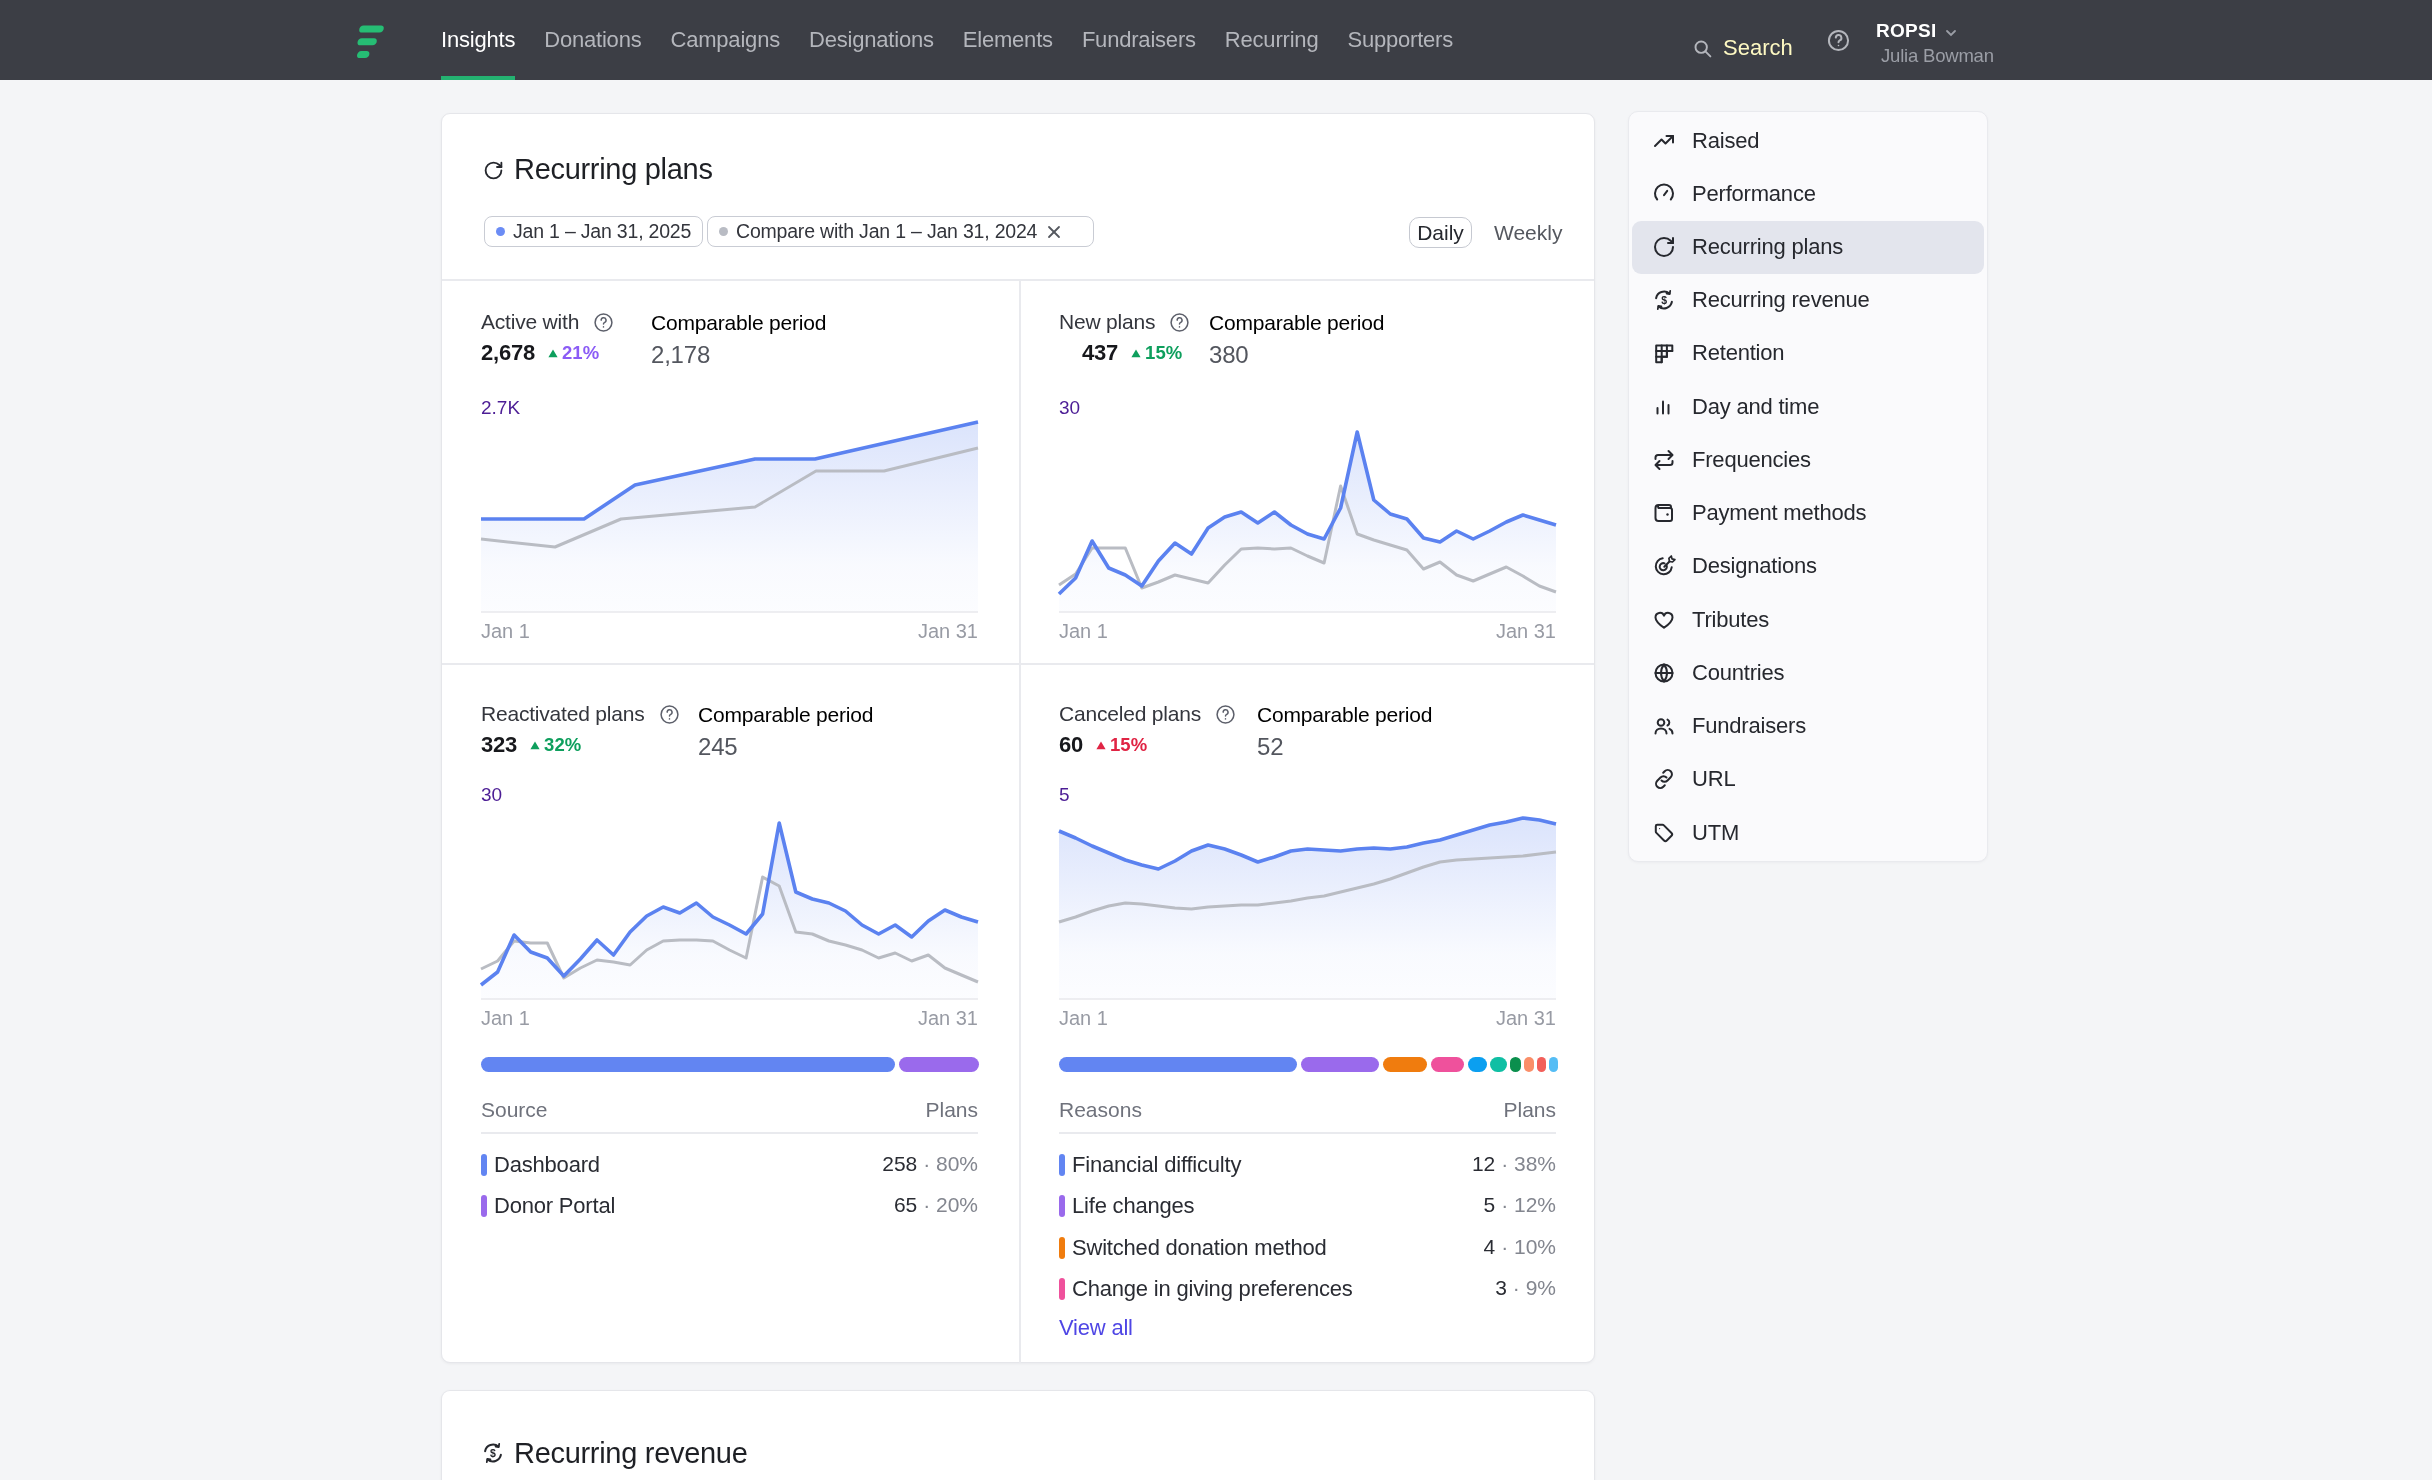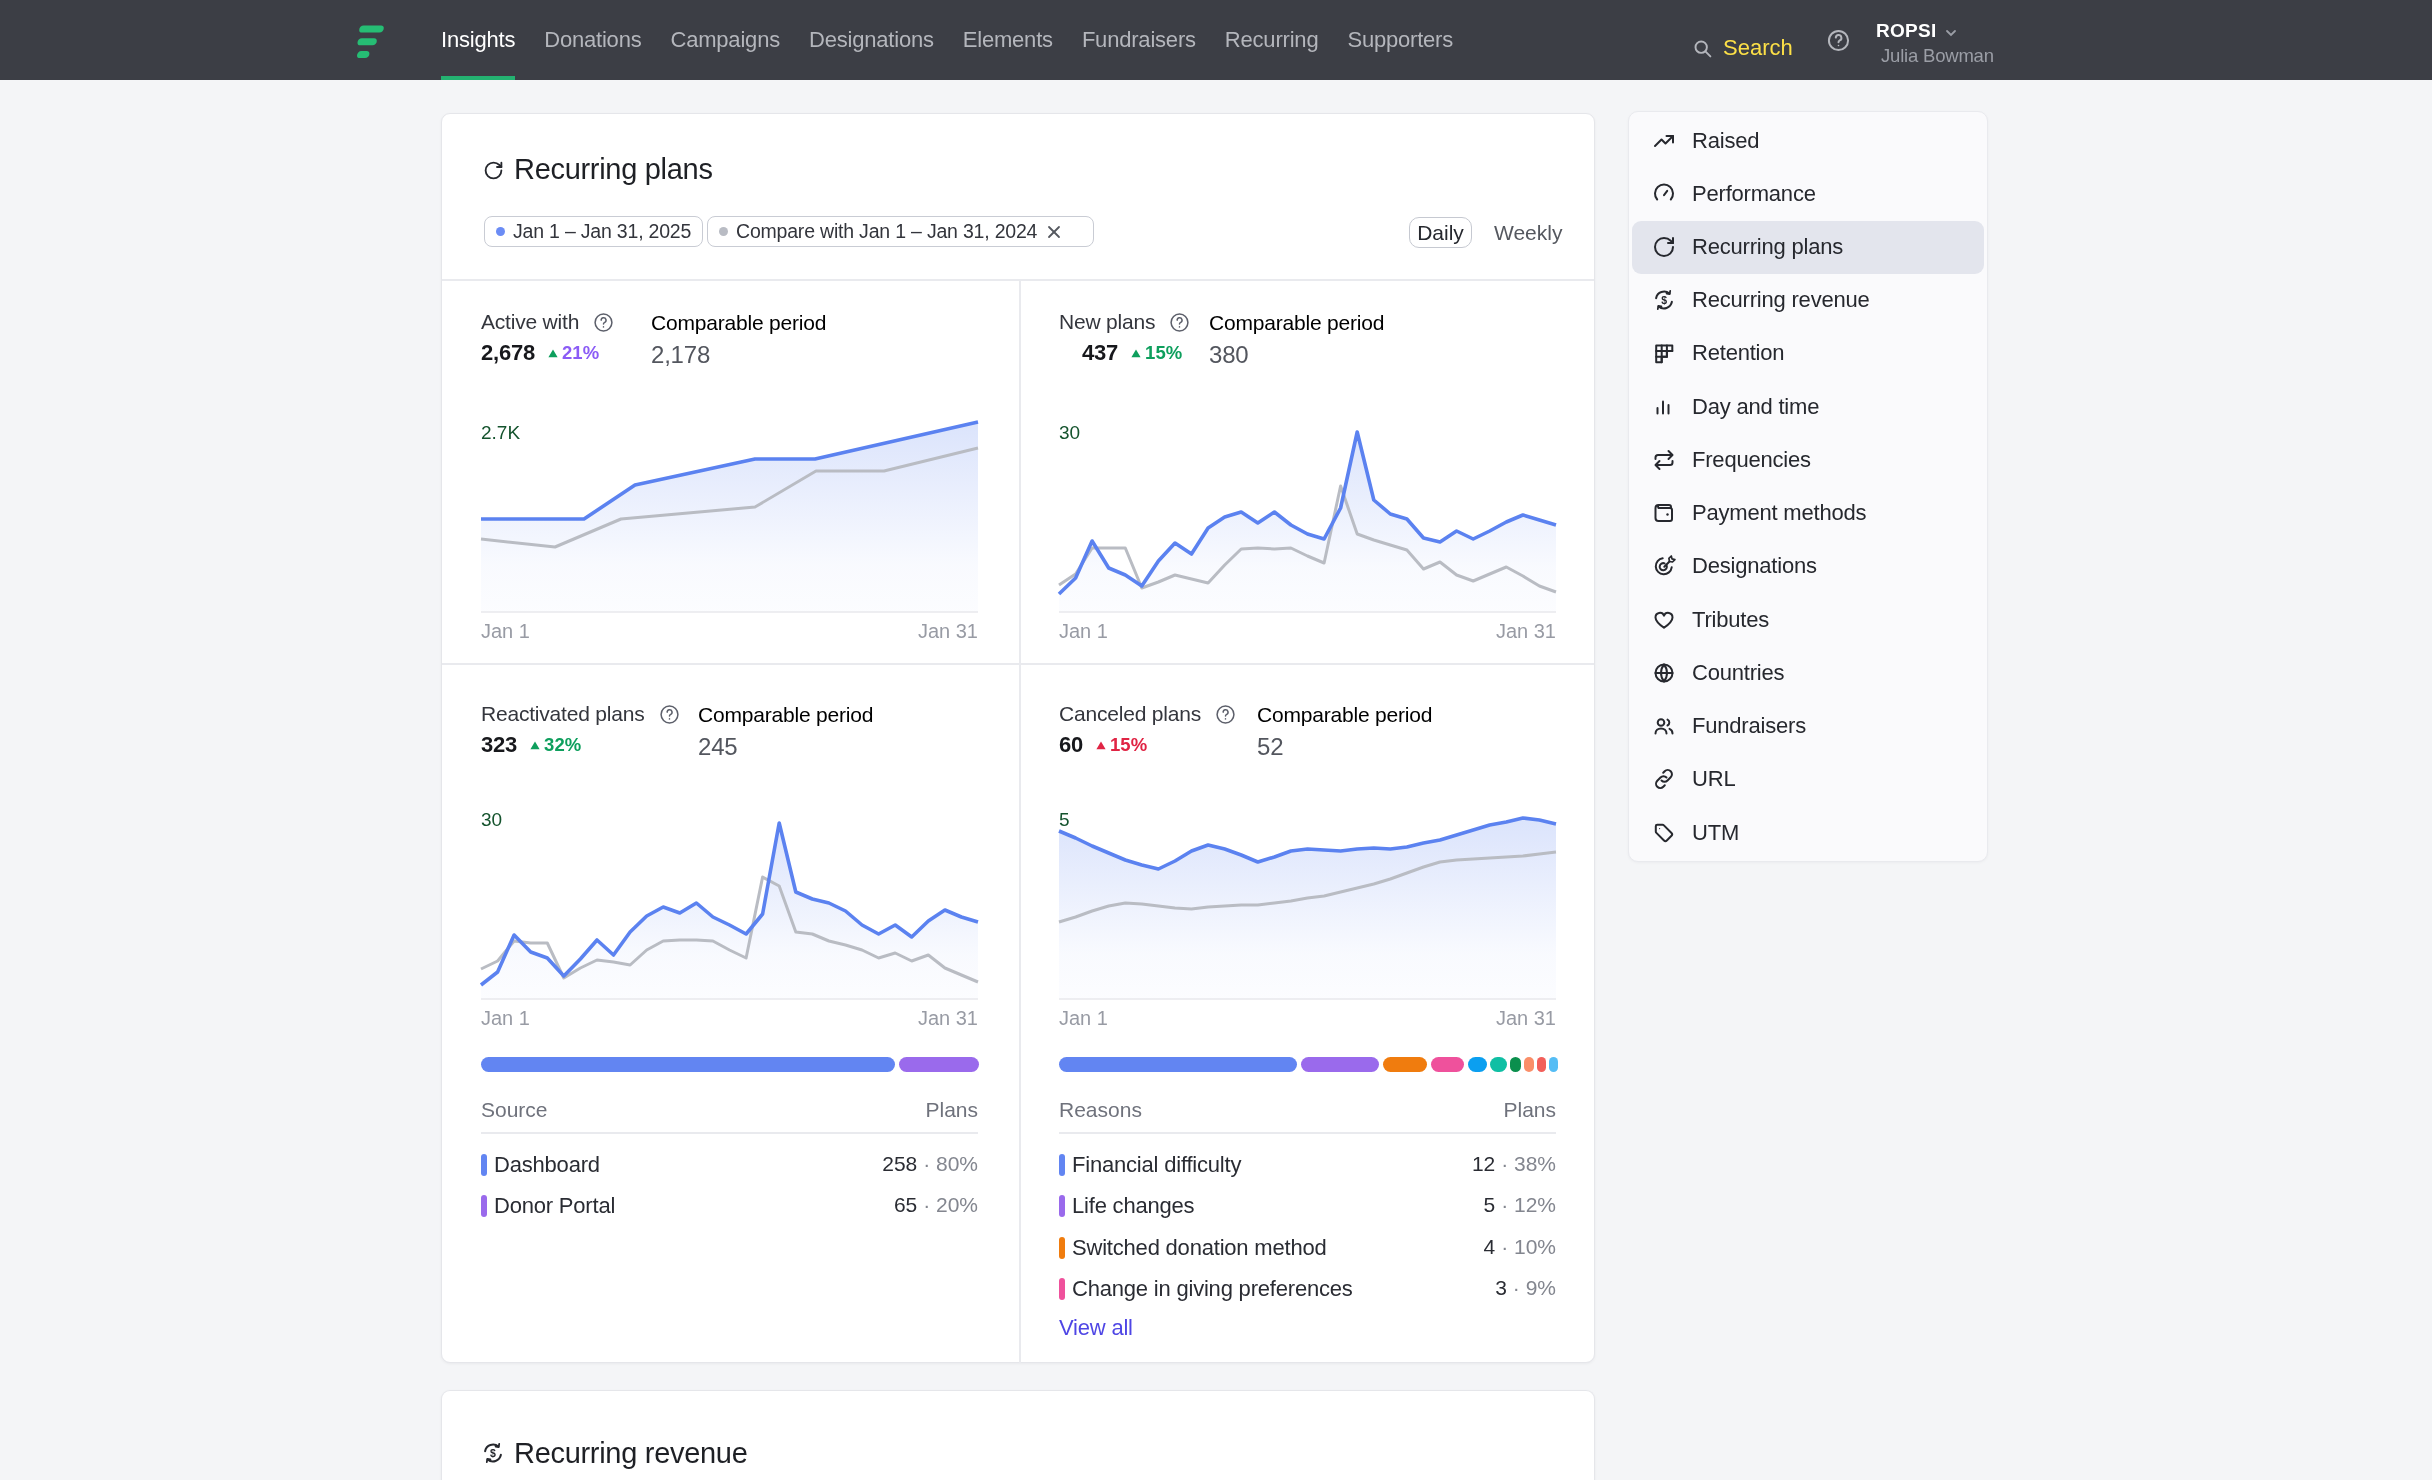--- a/index.html
+++ b/index.html
@@ -4,21 +4,21 @@
 html,body { width:2432px; height:1480px; }
 body { background:#f4f5f7; font-family:"Liberation Sans",sans-serif; position:relative; overflow:hidden;
        -webkit-font-smoothing:antialiased; }
 .abs { position:absolute; }
 header { position:absolute; left:0; top:0; width:2432px; height:80px; background:#3c3e45; }
 .nav { position:absolute; left:441px; top:0; height:80px; display:flex; gap:29px; align-items:flex-start; }
 .navitem { font-size:22px; letter-spacing:-0.2px; color:#b4b6bc; line-height:80px; height:80px; position:relative; }
 .navitem.active { color:#ffffff; }
 .navitem.active::after { content:""; position:absolute; left:0; right:0; bottom:0; height:4px; background:#24b271; }
 .search { position:absolute; left:1692px; top:0; height:96px; display:flex; align-items:center; gap:10px;
-          color:#fde047; font-size:22px; }
+          color:#fef9c3; font-size:22px; }
 .helpwrap { position:absolute; left:1826px; top:28px; color:#b4b6bc; }
 .ropsi { position:absolute; left:1876px; top:20px; color:#fff; font-size:19px; font-weight:700; letter-spacing:0.3px; }
 .chev { position:absolute; left:1943px; top:25px; }
 .julia { position:absolute; left:1881px; top:45px; color:#9b9ea6; font-size:18.5px; letter-spacing:-0.2px; }
 .card { position:absolute; background:#fff; border:1.5px solid #e5e6ea; border-radius:9px;
         box-shadow:0 1px 3px rgba(20,22,40,0.05); }
 #card1 { left:441px; top:113px; width:1154px; height:1250px; }
 #card2 { left:441px; top:1390px; width:1154px; height:120px; border-bottom:none; }
 #sidebar { left:1628px; top:111px; width:360px; height:751px; background:#fafafc; border:1.5px solid #e9eaee;
            border-radius:10px; box-shadow:0 1px 3px rgba(20,22,40,0.04); }
@@ -35,21 +35,21 @@
 .weekly { position:absolute; left:1494px; top:221px; font-size:21px; color:#55585f; }
 .hline { position:absolute; background:#e9eaee; height:1.5px; }
 .vline { position:absolute; background:#e9eaee; width:1.5px; }
 .prow { display:flex; align-items:center; gap:14px; }
 .plabel { font-size:21px; color:#34363d; letter-spacing:-0.2px; }
 .complabel { font-size:21px; color:#000000; letter-spacing:-0.2px; }
 .pvalrow { display:flex; align-items:center; gap:13px; }
 .pval { font-size:22px; font-weight:700; color:#17181c; letter-spacing:-0.2px; }
 .badge { display:flex; align-items:center; gap:4px; font-size:18.5px; font-weight:700; }
 .compval { font-size:24px; color:#53565e; letter-spacing:-0.2px; }
-.ylab { position:absolute; font-size:19px; color:#14532d;margin-top:25px; }
+.ylab { position:absolute; font-size:19px; color:#4c1d95; }
 .xlab { position:absolute; font-size:20px; color:#989ba4; }
 .bseg { height:15px; border-radius:7.5px; }
 .thead { position:absolute; font-size:21px; color:#6f727c; }
 .tick { width:6px; height:22px; border-radius:3px; }
 .tname { font-size:22px; color:#2a2c33; letter-spacing:-0.2px; }
 .tval { font-size:21px; color:#2a2c33; }
 .tval b { font-weight:400; color:#2a2c33; }
 .tval span { color:#83868f; }
 .viewall { position:absolute; font-size:22px; color:#4f46e5; letter-spacing:-0.2px; }
 </style></head><body>

